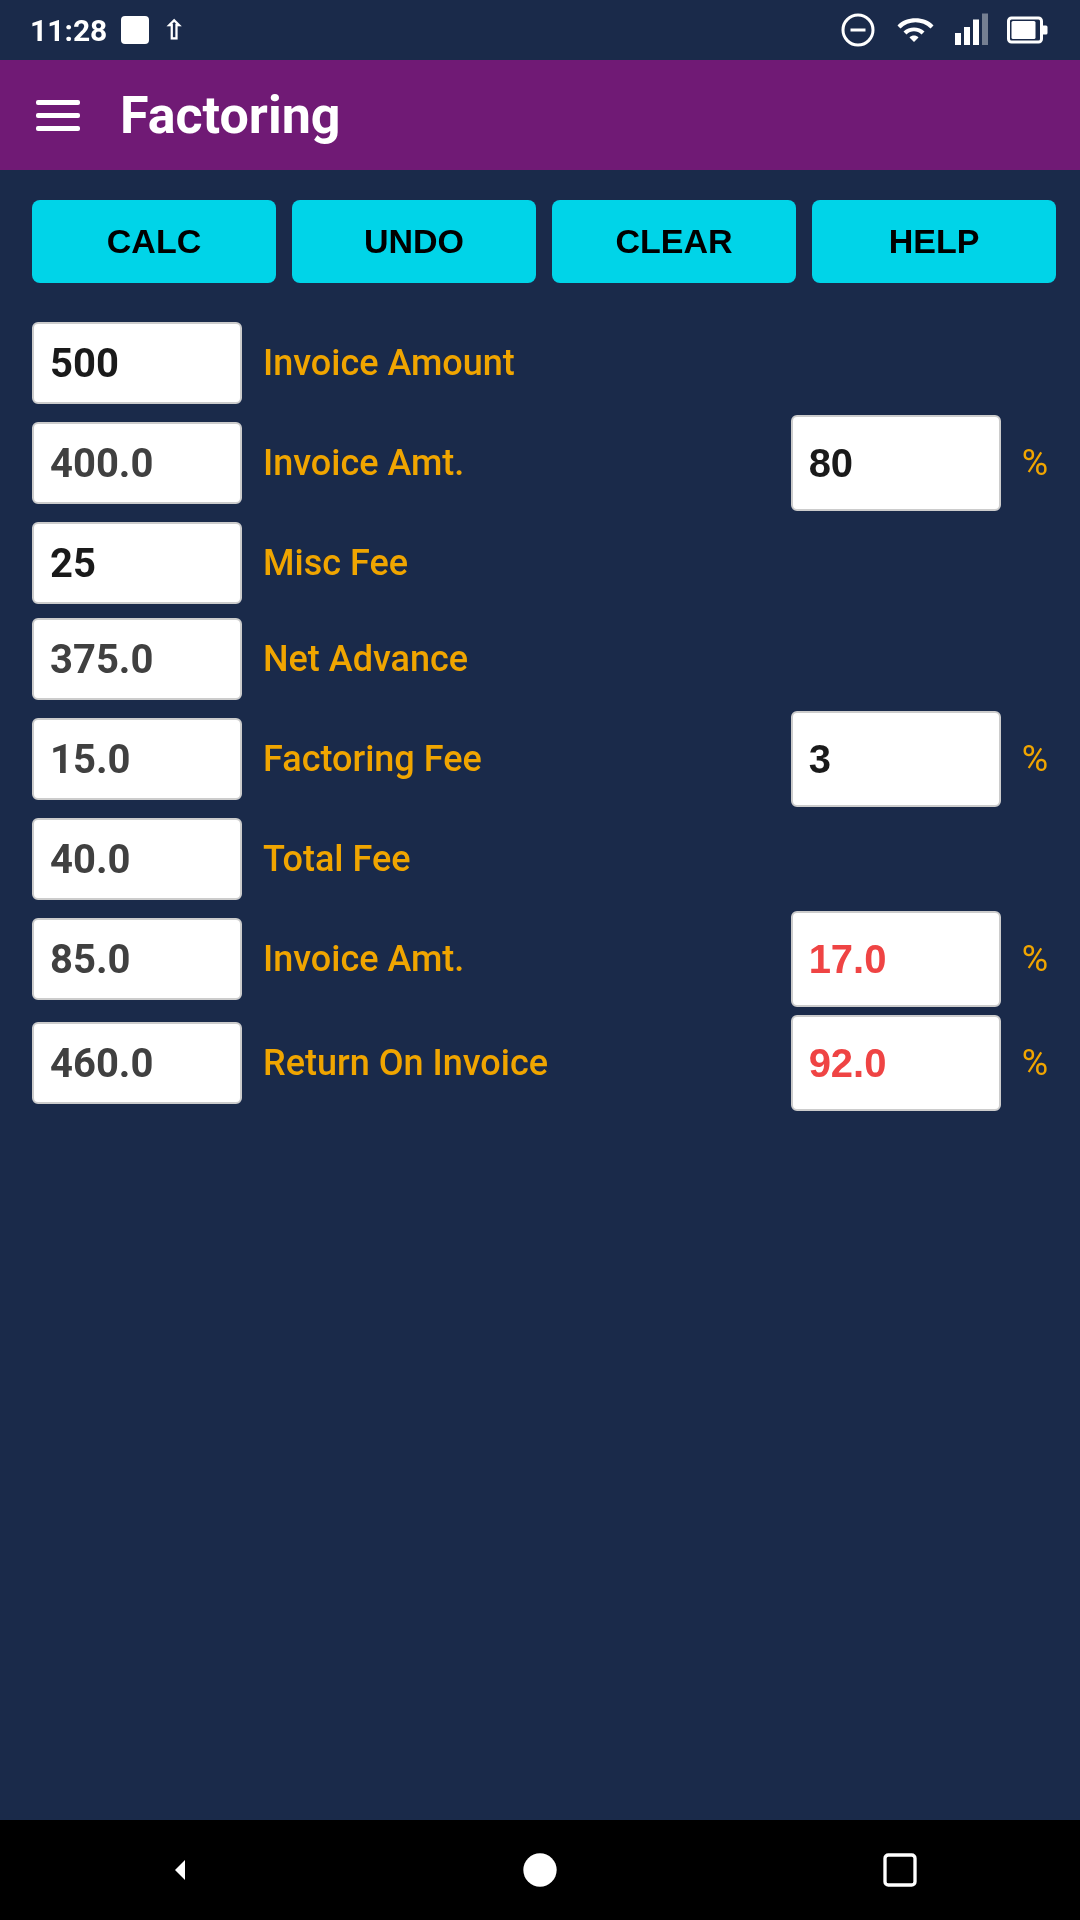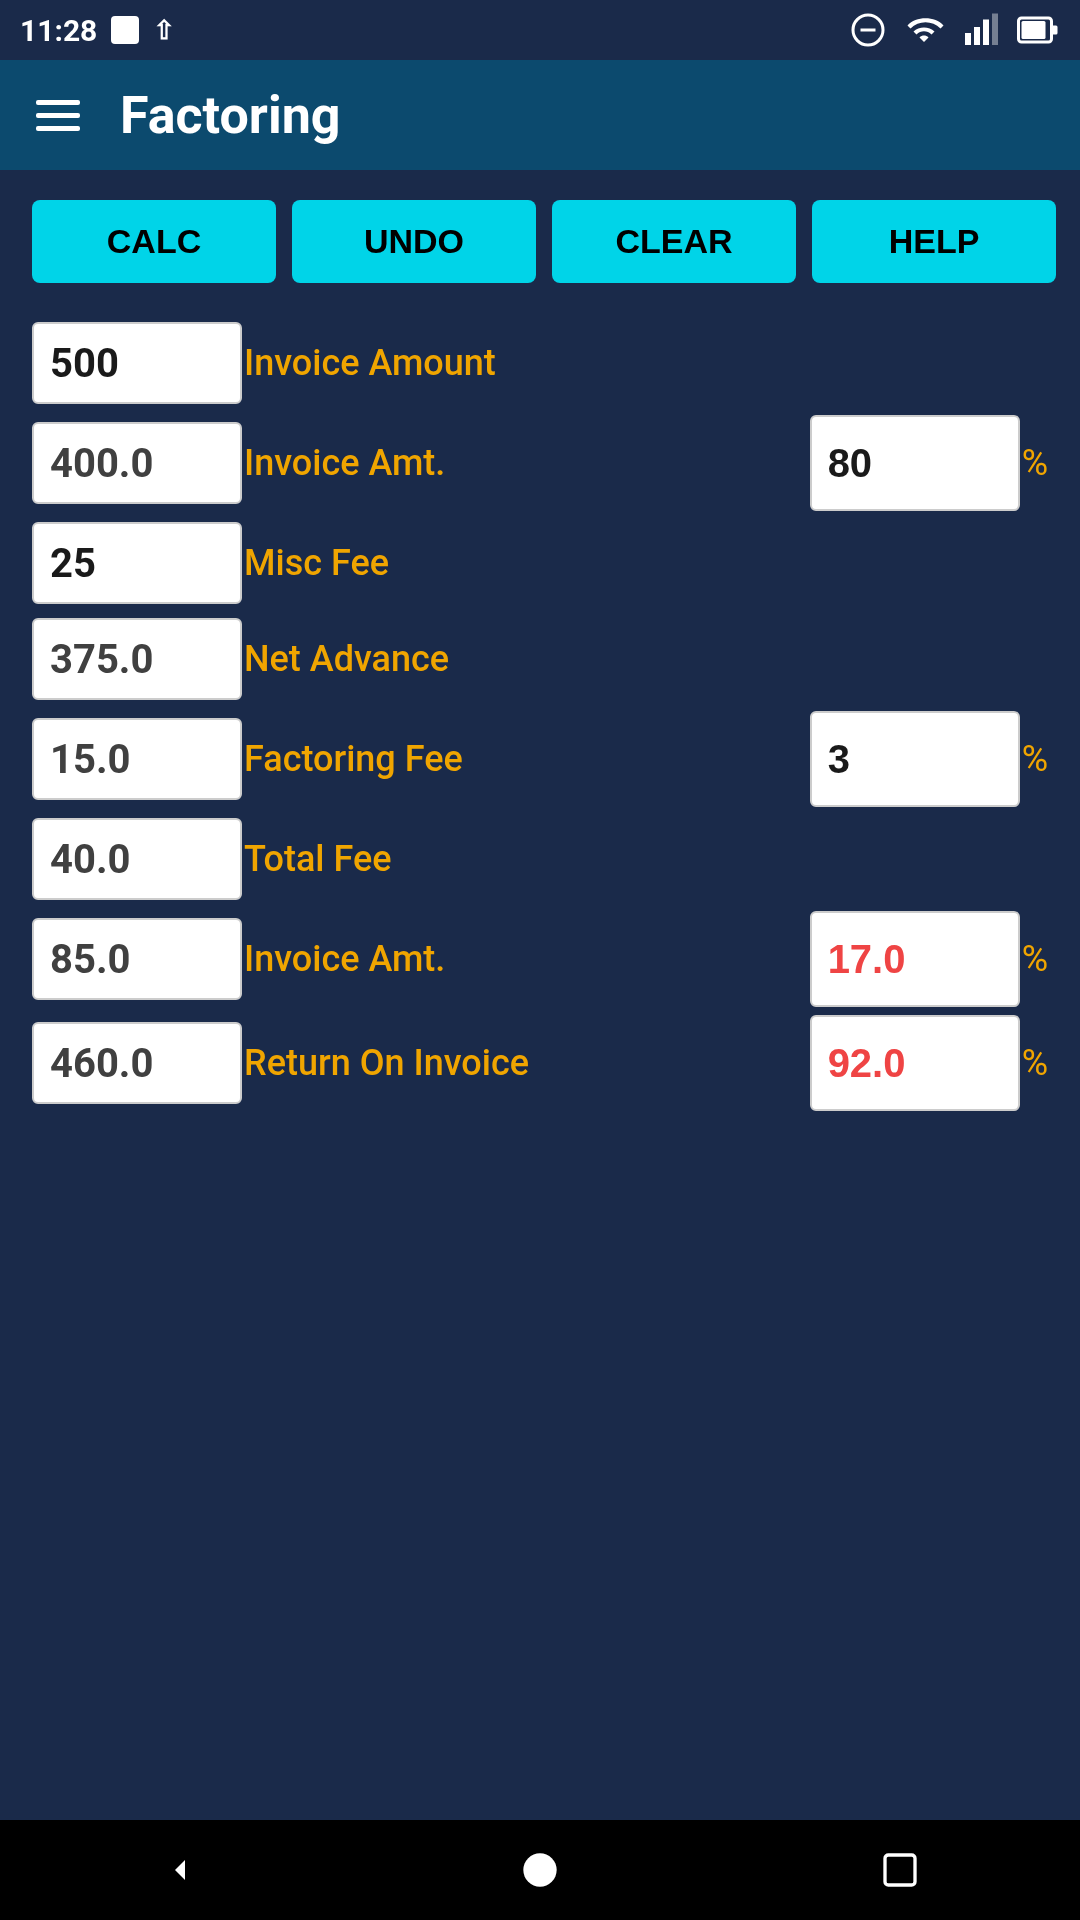--- a/index.html
+++ b/index.html
@@ -13,21 +13,21 @@
       flex-direction: column;
     }
 
     
     .status-bar {
       background: #1a2a4a;
       height: 60px;
       display: flex;
       align-items: center;
       justify-content: space-between;
-      padding: 0 20px;
+      padding: 0 30px;
     }
     .status-left {
       display: flex;
       align-items: center;
       gap: 14px;
       color: white;
       font-size: 30px;
       font-weight: bold;
     }
     .status-icon {
@@ -44,21 +44,21 @@
       display: flex;
       align-items: center;
       gap: 18px;
     }
     .status-right svg {
       fill: white;
     }
 
     
     .app-bar {
-      background: #0c4a6e;
+      background: #701a75;
       height: 110px;
       display: flex;
       align-items: center;
       padding: 0 36px;
       gap: 40px;
     }
     .hamburger {
       display: flex;
       flex-direction: column;
       gap: 8px;
@@ -107,21 +107,21 @@
     
     .form-area {
       display: flex;
       flex-direction: column;
       gap: 8px;
       padding: 0 8px;
     }
     .form-row {
       display: flex;
       align-items: center;
-      gap: 2px;
+      gap: 21px;
       min-height: 88px;
     }
     .value-box {
       width: 210px;
       height: 82px;
       background: white;
       border: 2px solid #ccc;
       border-radius: 6px;
       font-size: 40px;
       font-weight: bold;

